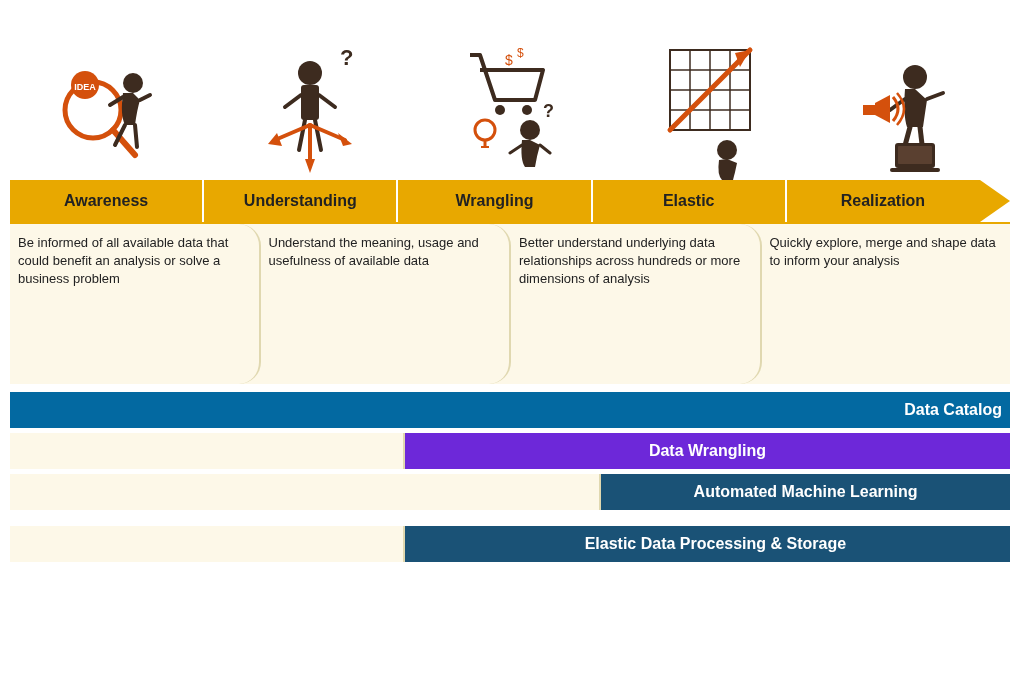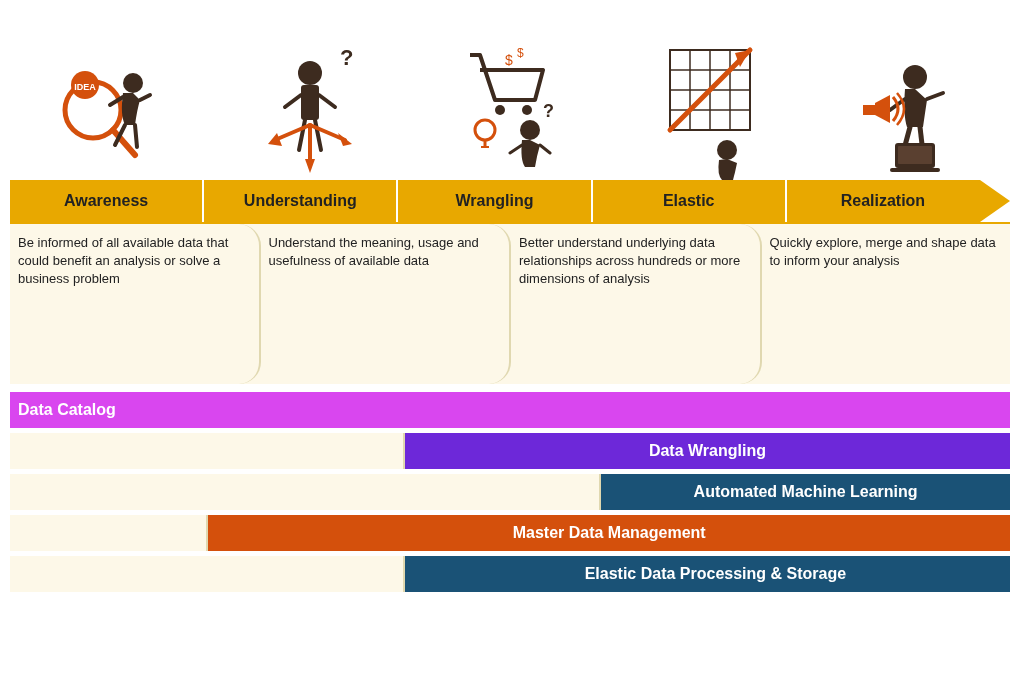--- a/index.html
+++ b/index.html
@@ -240,45 +240,39 @@
       <span>Better understand underlying data relationships across hundreds or more dimensions of analysis</span>
     </div>
     <div class="desc-cell">
       <span>Quickly explore, merge and shape data to inform your analysis</span>
     </div>
   </div>
 
   <div class="feature-rows">
 
     <div class="feature-row" style="margin-bottom:5px;">
-      <div style="flex:5; background:#d946ef; display:flex; align-items:center; justify-content:flex-start; padding:8px;">
+      <div style="flex:5; background:#0369a1; display:flex; align-items:center; justify-content:flex-end; padding:8px;">
         <span style="font-weight:bold; font-size:16px; color:#fff;">Data Catalog</span>
       </div>
     </div>
 
     <div class="feature-row" style="margin-bottom:5px;">
       <div style="flex:2; background:#fdf8e8; border-right:2px solid #e0d8b0;"></div>
       <div style="flex:3; background:#6d28d9; display:flex; align-items:center; justify-content:center; padding:8px;">
         <span style="font-weight:bold; font-size:16px; color:#fff;">Data Wrangling</span>
       </div>
     </div>
 
-    <div class="feature-row" style="margin-bottom:5px;">
+    <div class="feature-row" style="margin-bottom:16px;">
       <div style="flex:3; background:#fdf8e8; border-right:2px solid #e0d8b0;"></div>
       <div style="flex:2; background:#1a5276; display:flex; align-items:center; justify-content:center; padding:8px;">
         <span style="font-weight:bold; font-size:16px; color:#fff;">Automated Machine Learning</span>
       </div>
     </div>
 
-    <div class="feature-row" style="margin-bottom:5px;">
-      <div style="flex:1; background:#fdf8e8; border-right:2px solid #e0d8b0;"></div>
-      <div style="flex:4; background:#d4500c; display:flex; align-items:center; justify-content:center; padding:8px;">
-        <span style="font-weight:bold; font-size:16px; color:#fff;">Master Data Management</span>
-      </div>
-    </div>
 
     <div class="feature-row" style="margin-bottom:5px;">
       <div style="flex:2; background:#fdf8e8; border-right:2px solid #e0d8b0;"></div>
       <div style="flex:3; background:#1a5276; display:flex; align-items:center; justify-content:center; padding:8px;">
         <span style="font-weight:bold; font-size:16px; color:#fff;margin-left:16px;">Elastic Data Processing &amp; Storage</span>
       </div>
     </div>
 
   </div>
 </div>

